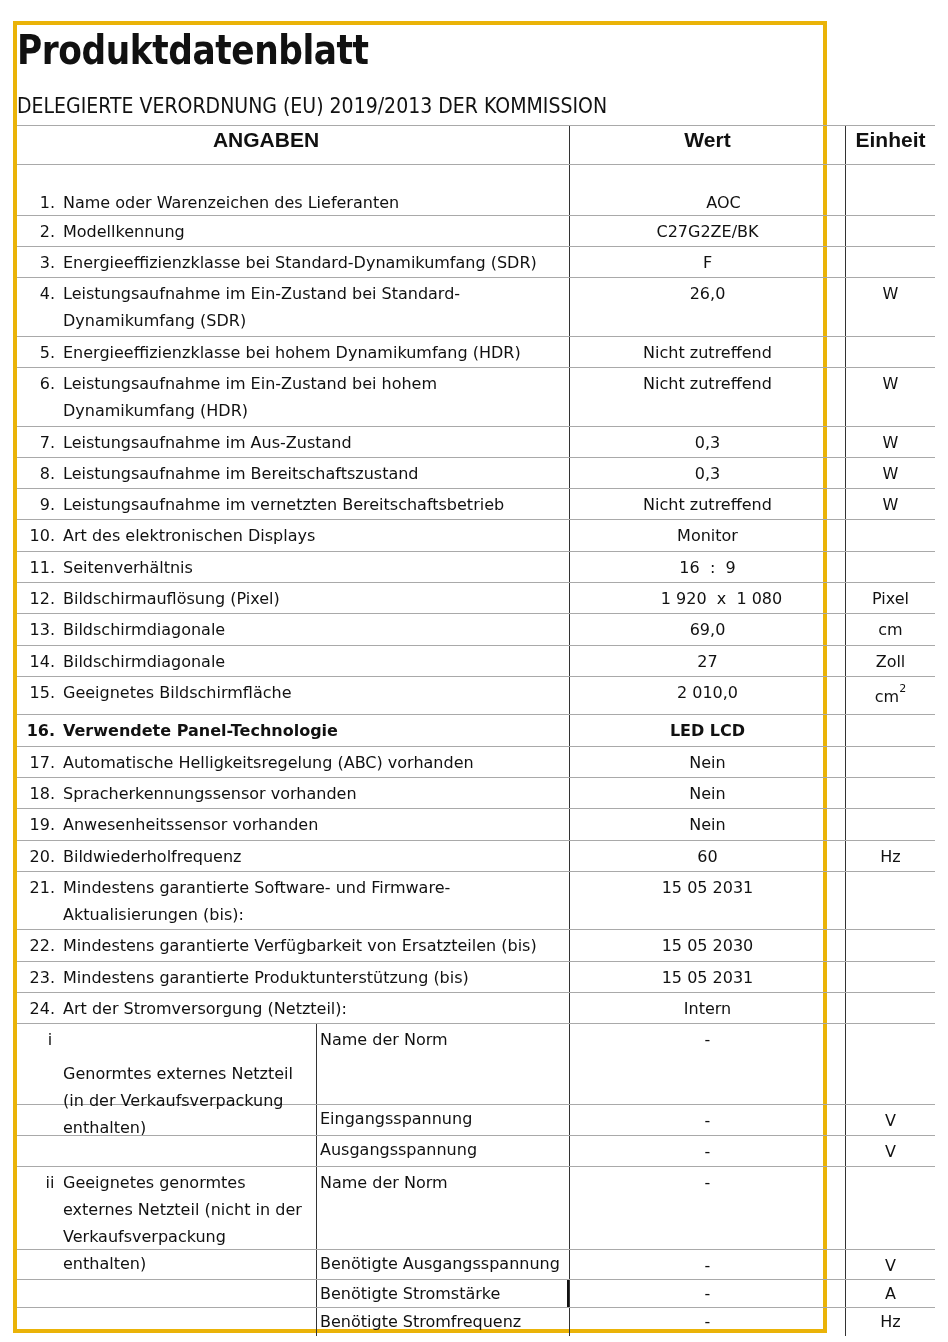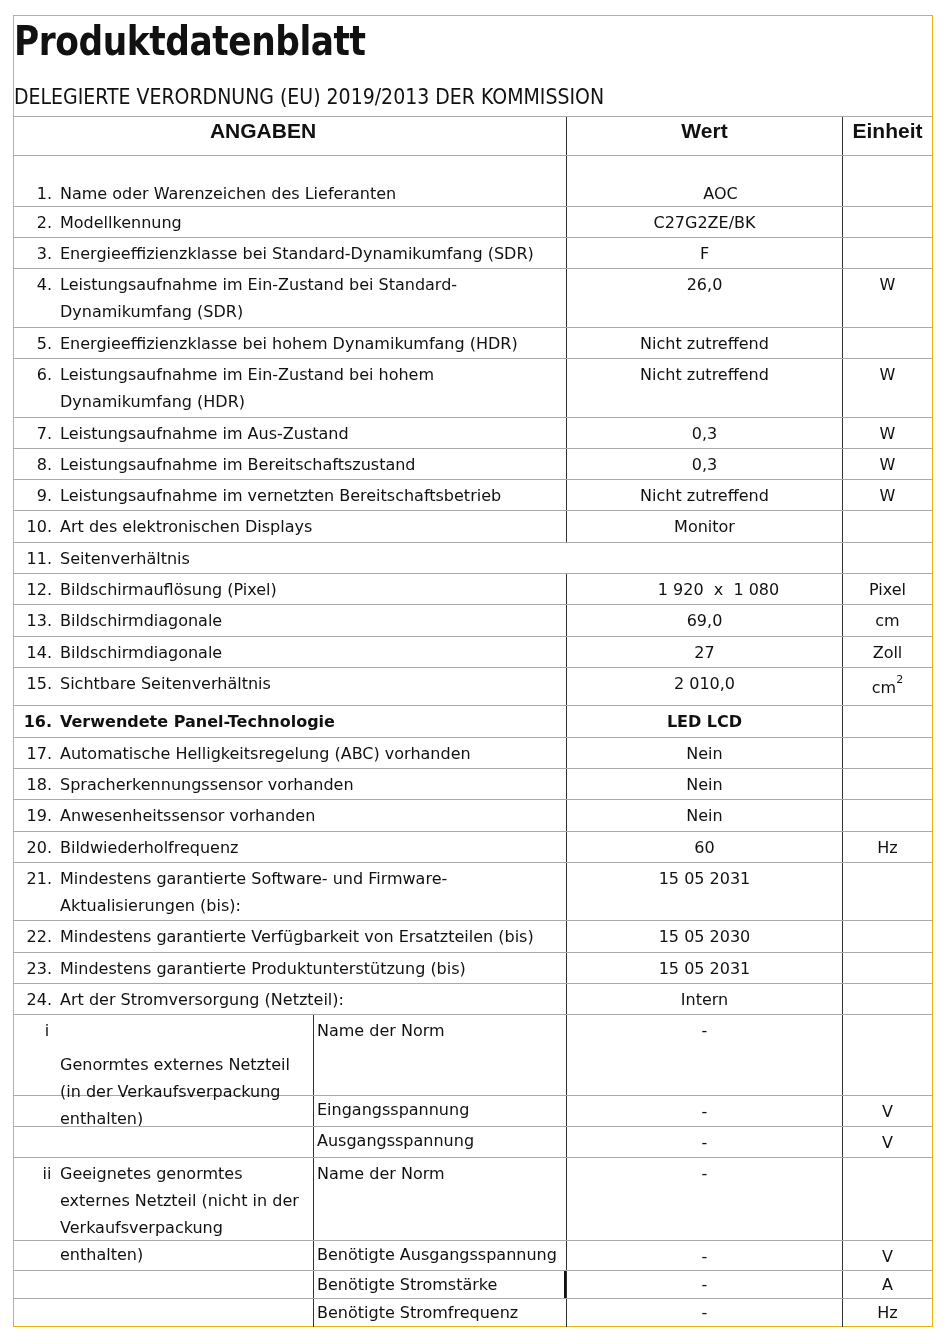--- a/index.html
+++ b/index.html
@@ -1,19 +1,19 @@
 <!DOCTYPE html>
 <html><head>
 <meta charset="utf-8">
 <style>
   html, body { margin: 0; padding: 0; background: #ffffff; }
   body { width: 948px; height: 1342px; position: relative; overflow: hidden;
          font-family: "Liberation Sans", "DejaVu Sans", sans-serif; color: #111; }
-  .sheet { position: absolute; left: 13px; top: 15px; width: 920px; height: 1312px;
-           border: 1px solid #eab308; box-sizing: border-box; }
+  .sheet { position: absolute; left: 13px; top: 21px; width: 814px; height: 1312px;
+           border: 4px solid #eab308; box-sizing: border-box; }
   .title { position: absolute; left: 0px; top: 2px; font-size: 40px; font-weight: bold;
            letter-spacing: -0.5px; font-family: "DejaVu Sans", sans-serif; transform: scaleX(0.86);
            transform-origin: left top; white-space: nowrap; }
   .subtitle { position: absolute; left: 0px; top: 68px; font-size: 22px; white-space: nowrap;
               font-family: "DejaVu Sans", sans-serif; transform: scaleX(0.86); transform-origin: left top; }
   .row { position: absolute; left: 0; width: 918px; border-bottom: 1px solid #a9a9a9; box-sizing: border-box; }
   .row.top { border-top: 1px solid #a9a9a9; }
   .cell { position: absolute; top: 0; bottom: 0; box-sizing: border-box; font-size: 16px;
           font-family: "DejaVu Sans", sans-serif; }
   .c-angaben { left: 0; width: 552px; }
@@ -132,20 +132,21 @@
     </div>
     <div class="cell c-wert val">Monitor</div>
     <div class="cell c-einheit val"></div>
   </div>
 
   <div class="row" style="top:527px;height:31px;">
     <div class="cell c-angaben">
       <span class="num txt">11.</span>
       <span class="lbl txt">Seitenverhältnis</span>
     </div>
+    <div class="cell c-wert val" style="white-space:pre;">16  :  9</div>
     <div class="cell c-einheit val"></div>
   </div>
 
   <div class="row" style="top:558px;height:31px;">
     <div class="cell c-angaben">
       <span class="num txt">12.</span>
       <span class="lbl txt">Bildschirmauflösung (Pixel)</span>
     </div>
     <div class="cell c-wert val" style="white-space:pre;padding-left:28px;">1 920  x  1 080</div>
     <div class="cell c-einheit val">Pixel</div>
@@ -165,21 +166,21 @@
       <span class="num txt">14.</span>
       <span class="lbl txt">Bildschirmdiagonale</span>
     </div>
     <div class="cell c-wert val">27</div>
     <div class="cell c-einheit val">Zoll</div>
   </div>
 
   <div class="row" style="top:652px;height:38px;">
     <div class="cell c-angaben">
       <span class="num txt">15.</span>
-      <span class="lbl txt">Sichtbare Seitenverhältnis</span>
+      <span class="lbl txt">Geeignetes Bildschirmfläche</span>
     </div>
     <div class="cell c-wert val">2 010,0</div>
     <div class="cell c-einheit cmcell">
       <span>cm</span><span class="sup">2</span>
     </div>
   </div>
 
   <div class="row" style="top:690px;height:32px;font-weight:bold;">
     <div class="cell c-angaben">
       <span class="num txt">16.</span>

